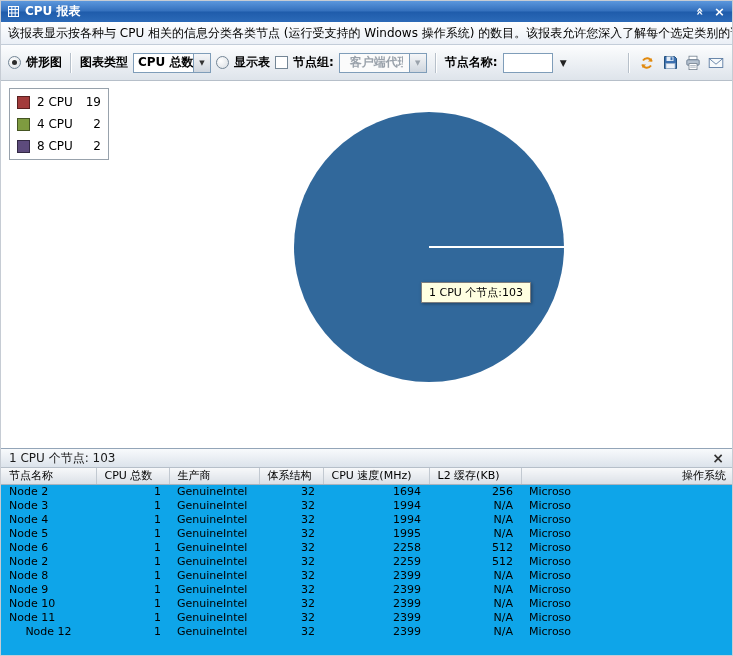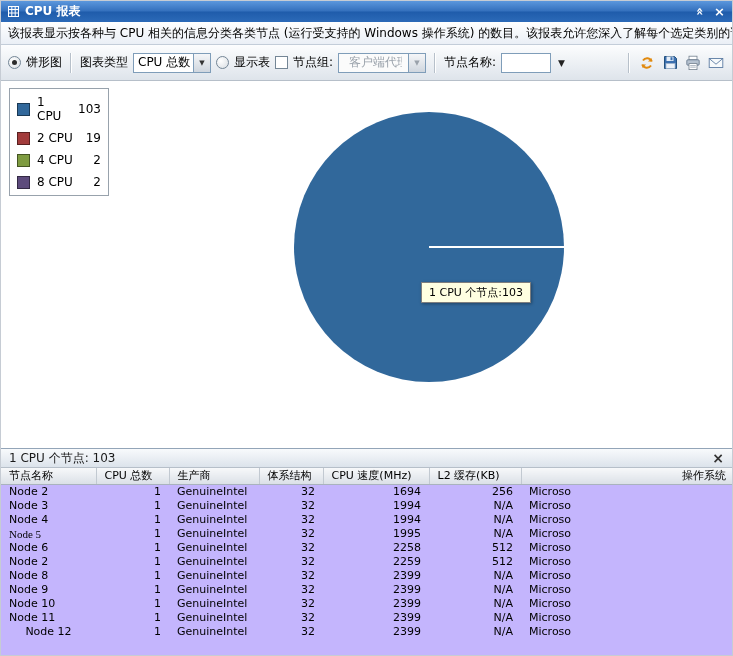--- a/index.html
+++ b/index.html
@@ -1,16 +1,16 @@
 <!DOCTYPE html>
 <html><head>
 <meta charset="utf-8">
 <style>
   html,body { margin:0; padding:0; background:#fff; }
-  .app { position:relative; width:733px; height:656px; background:#c4b5fd;
+  .app { position:relative; width:733px; height:656px; background:#0ea5e9;
          font-family:"DejaVu Sans","Liberation Sans",sans-serif; overflow:hidden;
          border:1px solid #c6ccd4; box-sizing:border-box; }
 
   
   .titlebar { position:absolute; top:0; left:0; right:0; height:21px;
     background:linear-gradient(180deg,#5b97dd 0%,#3470bd 48%,#1f5cab 52%,#2c6ab8 100%);
     color:#fff; display:flex; align-items:center; gap:6px; padding:0 7px; box-sizing:border-box; }
   .t-title { font-size:12px; font-weight:bold; }
   .t-right { margin-left:auto; display:flex; align-items:center; gap:10px; }
   .chev { display:inline-block; transform:rotate(90deg); font-size:13px; font-weight:bold; line-height:1; cursor:pointer; }
@@ -18,21 +18,21 @@
 
   
   .desc { position:absolute; top:21px; left:0; right:0; height:23px;
     background:linear-gradient(#ffffff,#eaeff6); border-bottom:1px solid #c3cdd9; box-sizing:border-box;
     display:flex; align-items:center; padding:0 7px; font-size:12px; color:#000;
     white-space:nowrap; overflow:hidden; }
 
   
   .toolbar { position:absolute; top:44px; left:0; right:0; height:36px;
     background:linear-gradient(#fcfdfe,#dee4eb); border-bottom:1px solid #b6bfc9; box-sizing:border-box;
-    display:flex; align-items:center; gap:5px; padding:0 7px; font-size:12px; color:#000; }
+    display:flex; align-items:center; gap:5px; padding:0 7px; font-size:12px; color:#000;font-weight:bold; }
   .radio { width:11px; height:11px; border:1px solid #748696; border-radius:50%;
     background:radial-gradient(circle at 35% 35%, #fff, #d8dde2); position:relative; flex:none; cursor:pointer; }
   .radio.checked::after { content:""; position:absolute; left:3px; top:3px; width:5px; height:5px;
     border-radius:50%; background:#2c2c2c; }
   .checkbox { width:11px; height:11px; border:1px solid #748696; background:#fff; flex:none; cursor:pointer; }
   .vsep { width:1px; height:20px; background:#b7c0ca; border-right:1px solid #fff; flex:none; margin:0 3px; }
   .select { display:inline-flex; align-items:center; height:20px; border:1px solid #7f9db9;
     background:#fff; box-sizing:border-box; flex:none; cursor:pointer; }
   .sel-txt { flex:1; padding:0 4px; font-size:12px; white-space:nowrap; overflow:hidden; }
   .sel-arrow { width:16px; align-self:stretch; border-left:1px solid #7f9db9;
@@ -154,25 +154,20 @@
       <svg width="16" height="16" viewBox="0 0 16 16">
         <rect x="1.2" y="3.5" width="13.6" height="9" fill="#f7fafc" stroke="#5c7ca3" stroke-width="0.9"></rect>
         <path d="M1.2 3.5 8 9.2l6.8-5.7" fill="none" stroke="#5c7ca3" stroke-width="0.9"></path>
       </svg>
     </span>
   </div>
 
   <div class="chart-area">
     <div class="legend">
         <div class="legend-item">
-          <span class="swatch" style="background: rgb(49, 104, 155);"></span>
-          <span>1 CPU</span>
-          <span class="val">103</span>
-        </div>
-        <div class="legend-item">
           <span class="swatch" style="background: rgb(162, 59, 59);"></span>
           <span>2 CPU</span>
           <span class="val">19</span>
         </div>
         <div class="legend-item">
           <span class="swatch" style="background: rgb(126, 155, 64);"></span>
           <span>4 CPU</span>
           <span class="val">2</span>
         </div>
         <div class="legend-item">
@@ -236,21 +231,21 @@
           <tr>
             <td style="text-align: left;">Node 4</td>
             <td style="text-align: right;">1</td>
             <td style="text-align: left;">GenuineIntel</td>
             <td style="text-align: right;">32</td>
             <td style="text-align: right;">1994</td>
             <td style="text-align: right;">N/A</td>
             <td style="text-align: left;">Microso</td>
           </tr>
           <tr>
-            <td style="text-align: left; font-family: Liberation Serif, serif;">Node 5</td>
+            <td style="text-align: left;">Node 5</td>
             <td style="text-align: right;">1</td>
             <td style="text-align: left;">GenuineIntel</td>
             <td style="text-align: right;">32</td>
             <td style="text-align: right;">1995</td>
             <td style="text-align: right;">N/A</td>
             <td style="text-align: left;">Microso</td>
           </tr>
           <tr>
             <td style="text-align: left;">Node 6</td>
             <td style="text-align: right;">1</td>

